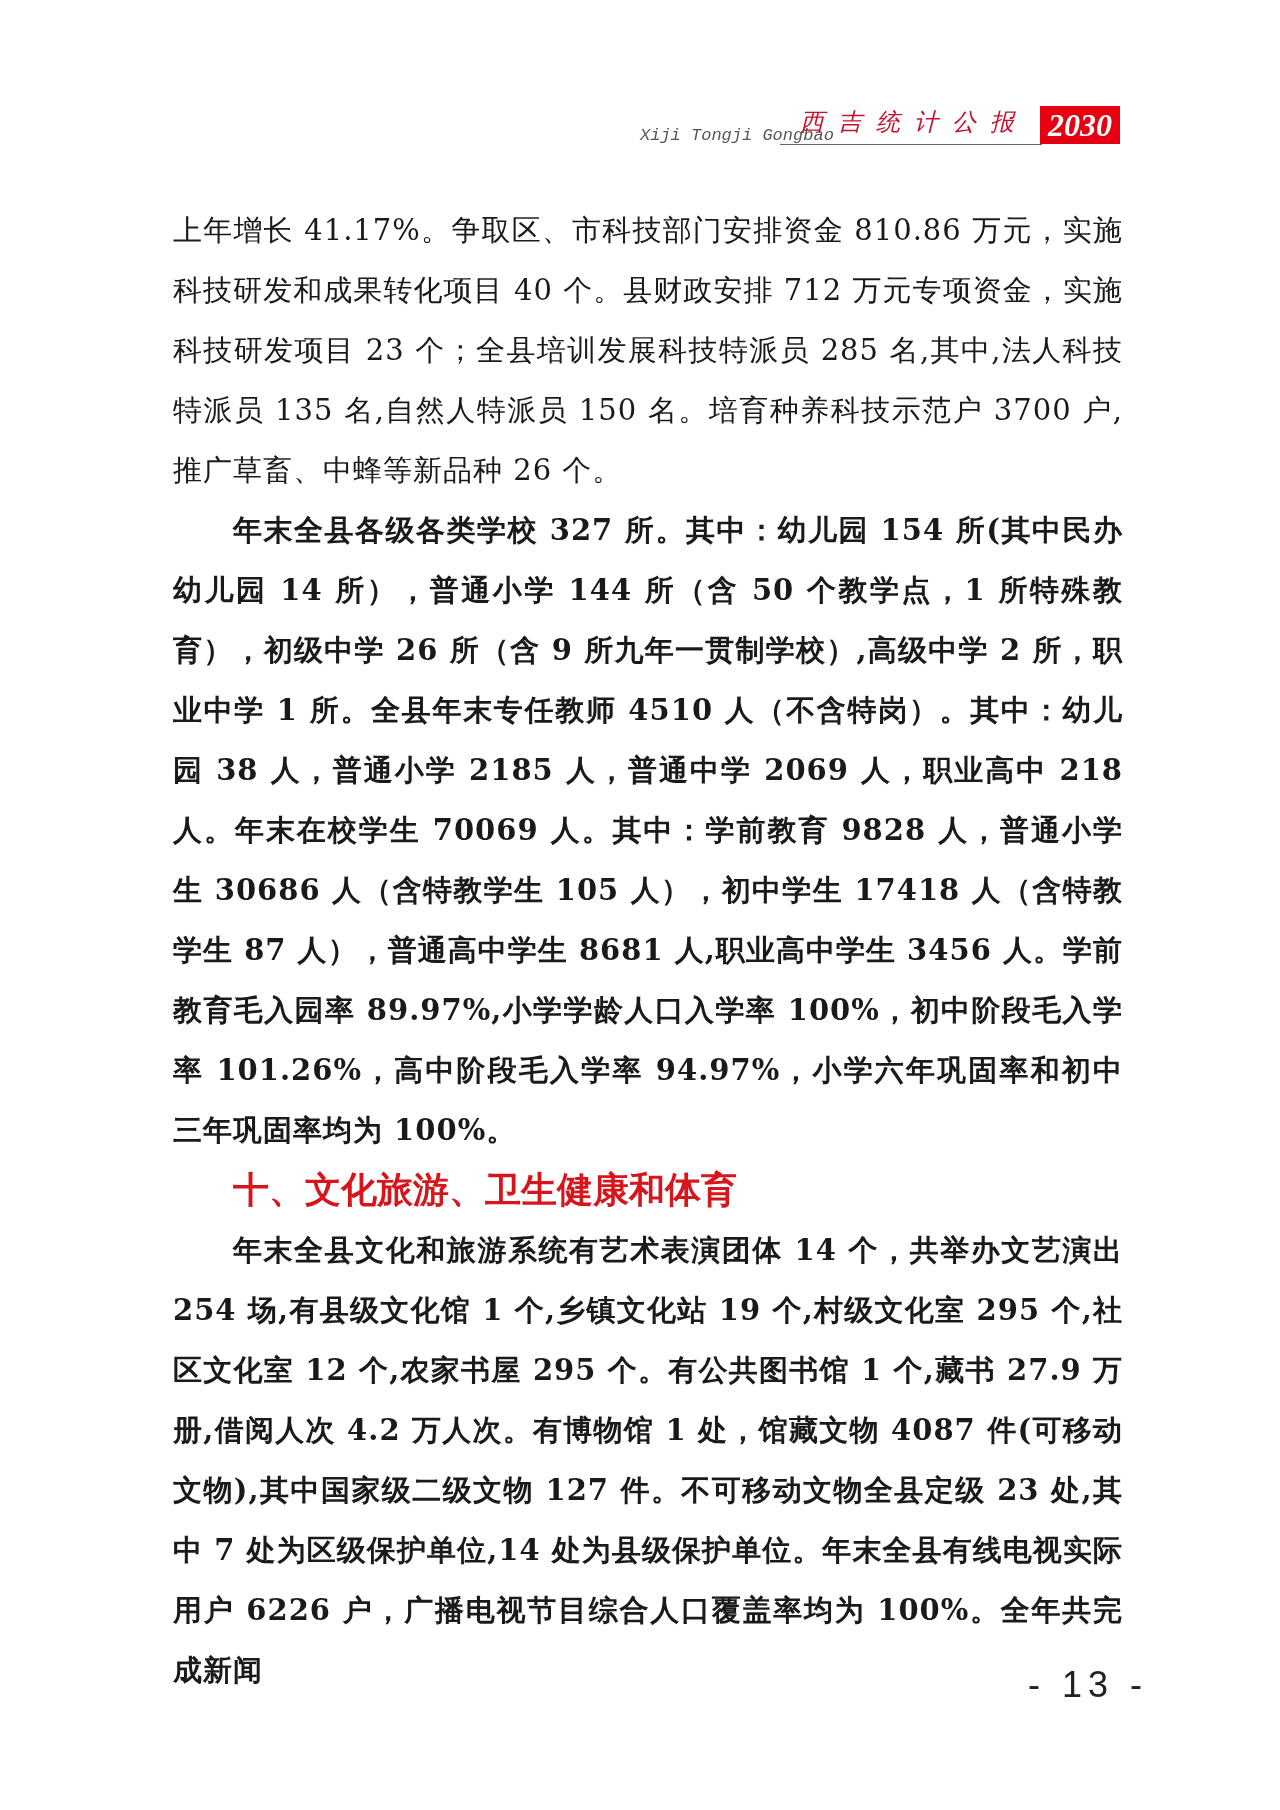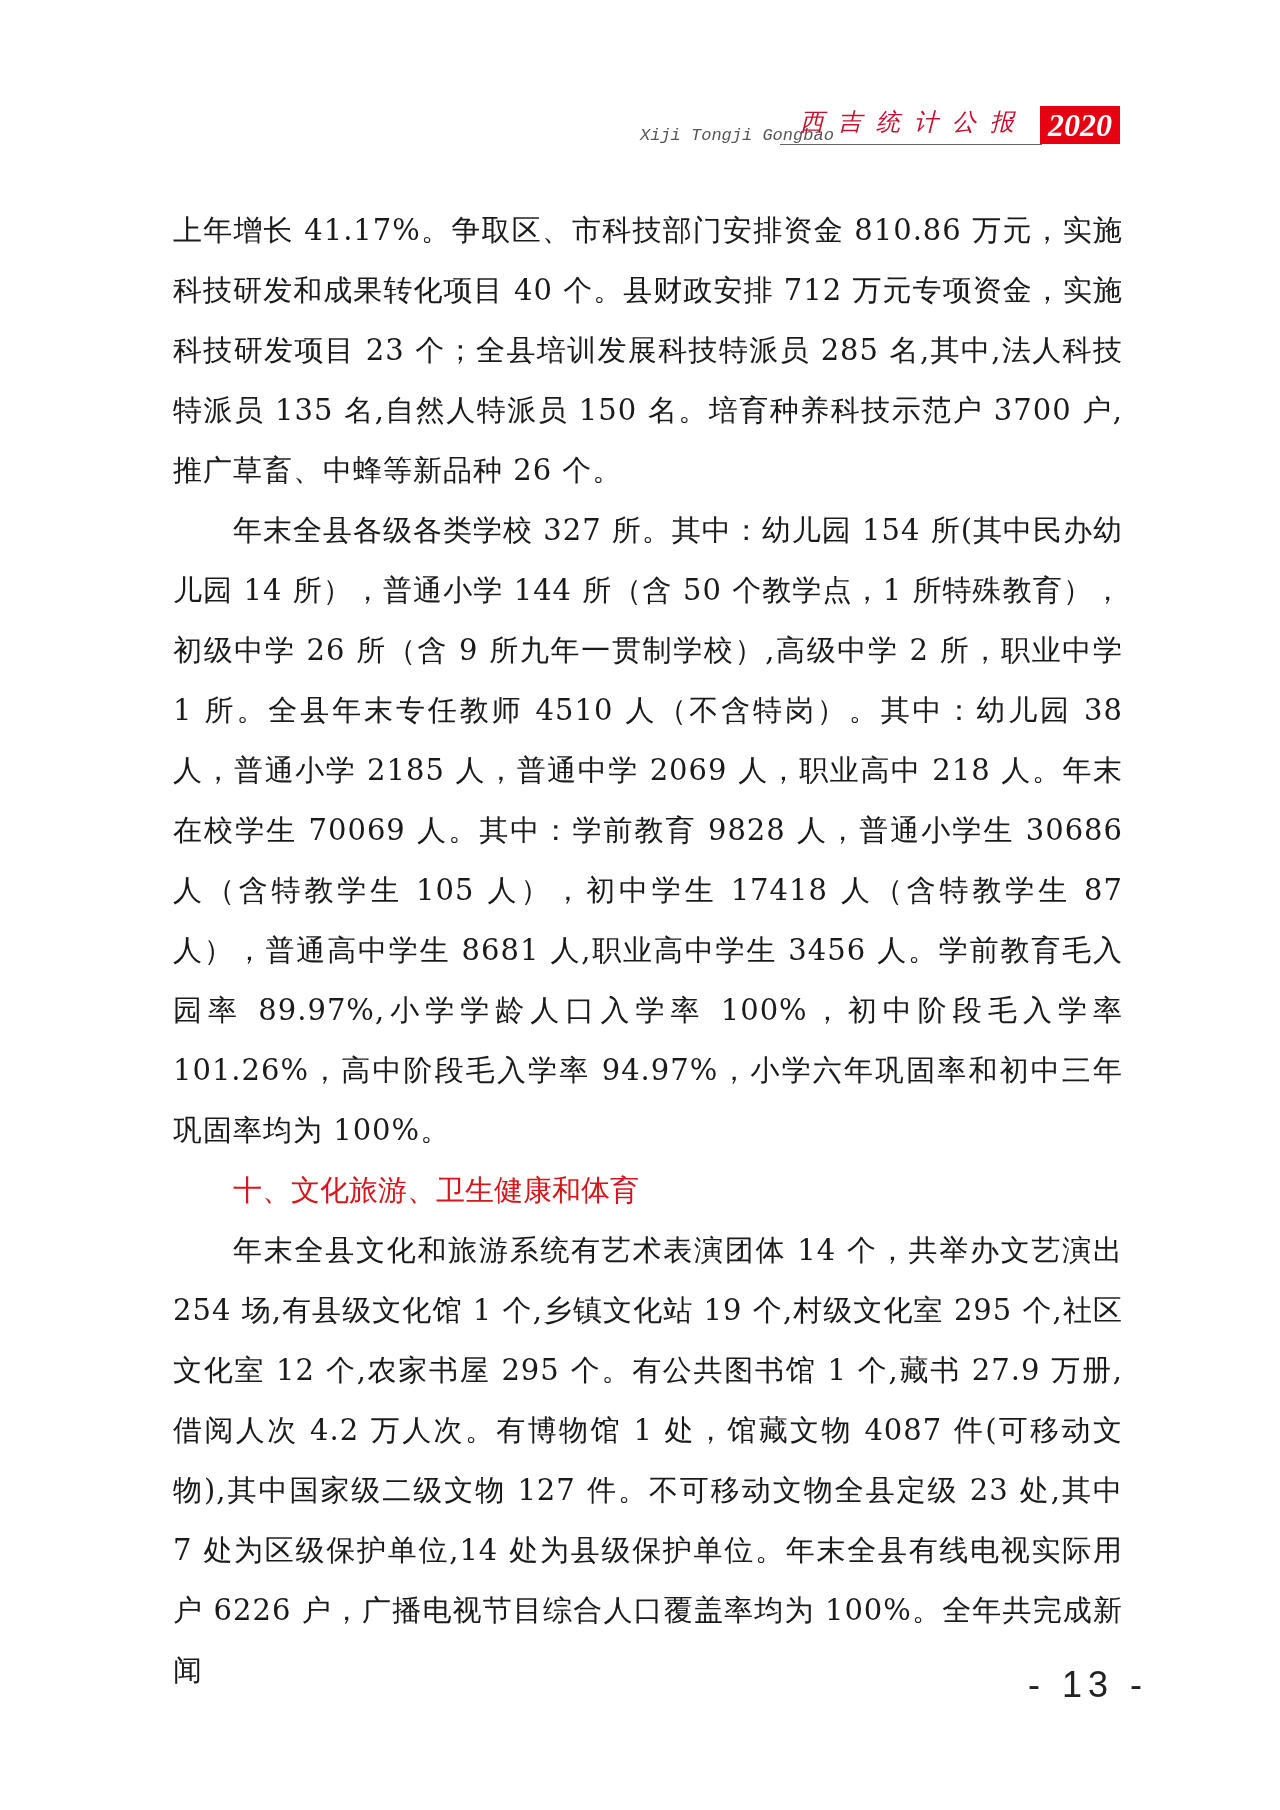--- a/index.html
+++ b/index.html
@@ -10,34 +10,34 @@
                font-style:italic; font-size:17px; color:#555; white-space:nowrap; }
   .header-rule { position:absolute; left:140px; top:40px; width:262px; height:1px; background:#666; }
   .header-cn { position:absolute; left:160px; top:2px; font-size:24px; font-weight:normal;
                color:#c8102e; letter-spacing:14px; white-space:nowrap; font-style:italic; }
   .header-year { position:absolute; left:400px; top:2px; width:80px; height:38px; background:#e60012;
                  color:#fff; font-family:"Liberation Serif",serif; font-weight:bold; font-style:italic;
                  font-size:32px; line-height:38px; text-align:center; }
   .body { position:absolute; left:173px; top:200px; width:950px; }
   .p { font-size:29px; line-height:60px; margin:0; text-align:justify; text-align-last:left;
        letter-spacing:1px; }
-  .p.indent { text-indent:60px; }
-  .heading { font-family:"DejaVu Sans","Liberation Sans",sans-serif; font-size:29px; line-height:60px;
-             color:#d7151b; margin:0; text-indent:60px; font-weight:normal; }
+  .p.indent { text-indent:60px;font-weight:bold; }
+  .heading { font-family:"DejaVu Sans","Liberation Sans",sans-serif; font-size:36px; line-height:60px;
+             color:#d7151b; margin:0; text-indent:60px; font-weight:bold; }
   .footer { position:absolute; left:1028px; top:1664px; font-family:Liberation Sans, sans-serif;
             font-size:36px; color:#222; letter-spacing:6px; white-space:nowrap; }
 </style>
 </head>
 <body>
 
 <div class="header">
   <span class="header-en">Xiji Tongji Gongbao</span>
   <div class="header-rule"></div>
   <span class="header-cn">西吉统计公报</span>
-  <span class="header-year">2020</span>
+  <span class="header-year">2030</span>
 </div>
 
 <div class="body">
   <p class="p">上年增长 41.17%。争取区、市科技部门安排资金 810.86 万元，实施科技研发和成果转化项目 40 个。县财政安排 712 万元专项资金，实施科技研发项目 23 个；全县培训发展科技特派员 285 名,其中,法人科技特派员 135 名,自然人特派员 150 名。培育种养科技示范户 3700 户,推广草畜、中蜂等新品种 26 个。</p>
   <p class="p indent">年末全县各级各类学校 327 所。其中：幼儿园 154 所(其中民办幼儿园 14 所），普通小学 144 所（含 50 个教学点，1 所特殊教育），初级中学 26 所（含 9 所九年一贯制学校）,高级中学 2 所，职业中学 1 所。全县年末专任教师 4510 人（不含特岗）。其中：幼儿园 38 人，普通小学 2185 人，普通中学 2069 人，职业高中 218 人。年末在校学生 70069 人。其中：学前教育 9828 人，普通小学生 30686 人（含特教学生 105 人），初中学生 17418 人（含特教学生 87 人），普通高中学生 8681 人,职业高中学生 3456 人。学前教育毛入园率 89.97%,小学学龄人口入学率 100%，初中阶段毛入学率 101.26%，高中阶段毛入学率 94.97%，小学六年巩固率和初中三年巩固率均为 100%。</p>
   <h2 class="heading">十、文化旅游、卫生健康和体育</h2>
   <p class="p indent">年末全县文化和旅游系统有艺术表演团体 14 个，共举办文艺演出 254 场,有县级文化馆 1 个,乡镇文化站 19 个,村级文化室 295 个,社区文化室 12 个,农家书屋 295 个。有公共图书馆 1 个,藏书 27.9 万册,借阅人次 4.2 万人次。有博物馆 1 处，馆藏文物 4087 件(可移动文物),其中国家级二级文物 127 件。不可移动文物全县定级 23 处,其中 7 处为区级保护单位,14 处为县级保护单位。年末全县有线电视实际用户 6226 户，广播电视节目综合人口覆盖率均为 100%。全年共完成新闻</p>
 </div>
 
 <div class="footer">- 13 -</div>

